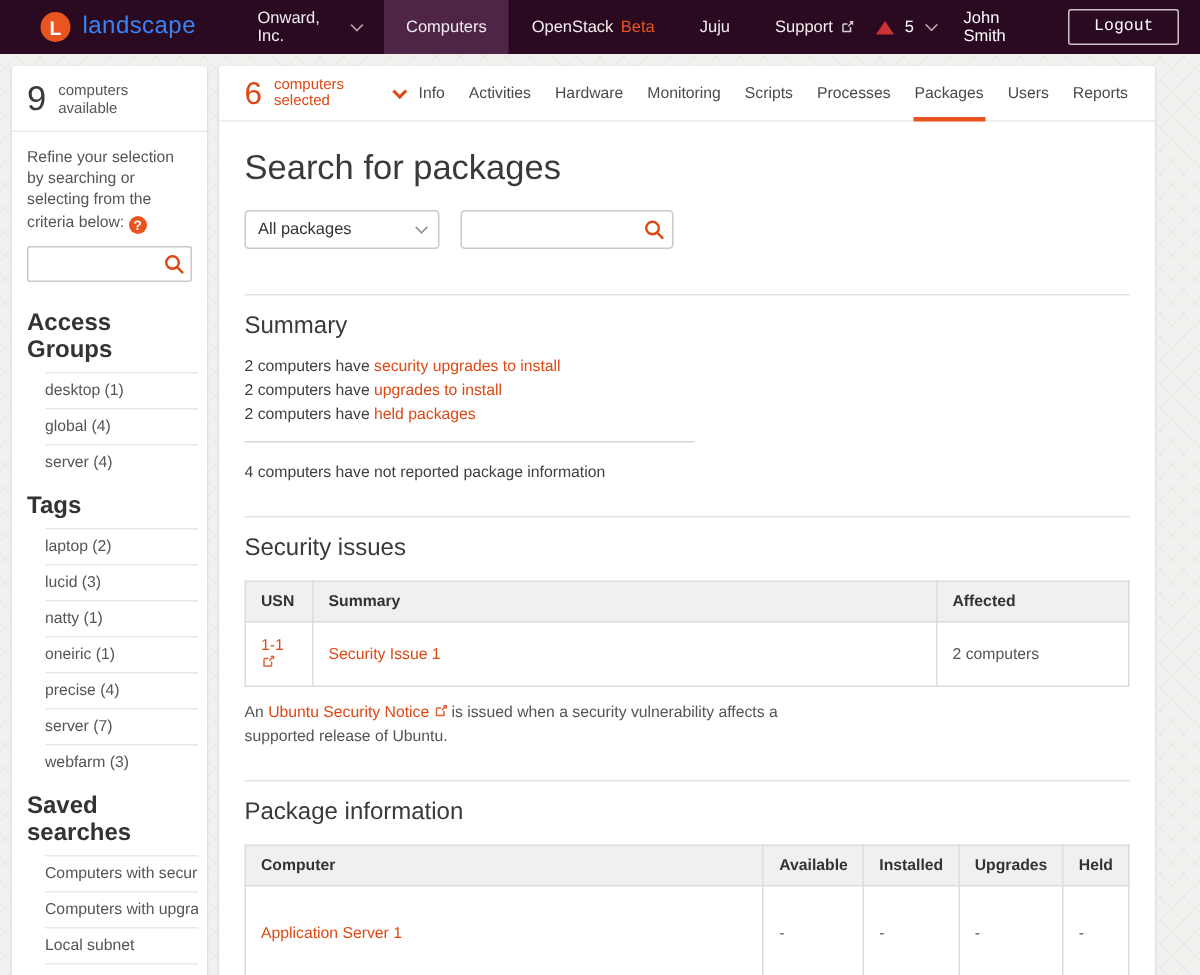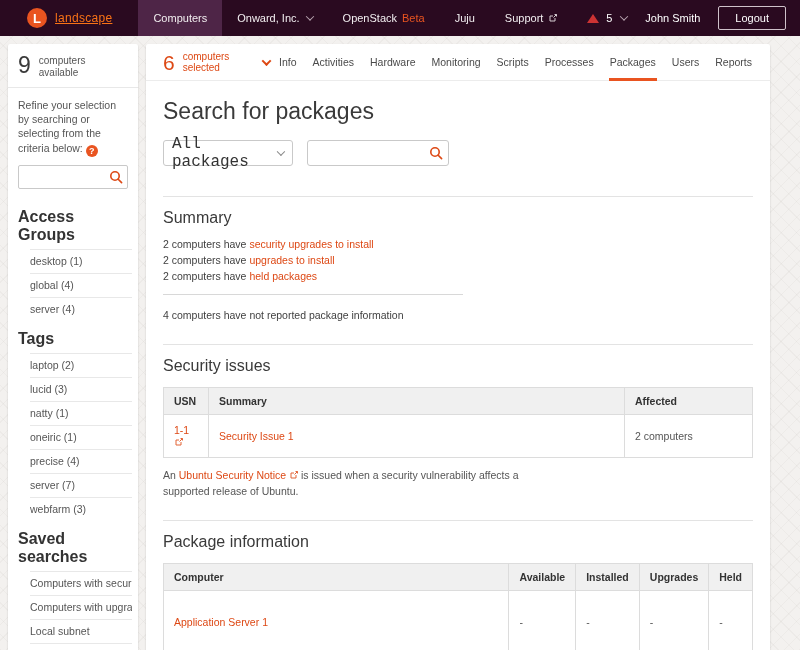--- a/index.html
+++ b/index.html
@@ -14,35 +14,35 @@
     background-color:var(--page-bg);
     background-image:
       repeating-linear-gradient(45deg, rgba(120,110,100,0.05) 0 1px, transparent 1px 11px),
       repeating-linear-gradient(-45deg, rgba(120,110,100,0.05) 0 1px, transparent 1px 11px);
   }
   
   .topbar{height:36px; background:var(--header-bg); display:flex; align-items:stretch; color:#fff;}
   .logo{display:flex; align-items:center; gap:8px; padding:0 26px 0 27px; cursor:pointer;}
   .logo-mark{width:20px; height:20px; border-radius:50%; background:var(--logo-orange); color:#fff;
     font-weight:bold; font-size:13px; display:flex; align-items:center; justify-content:center;}
-  .logo-text{font-size:12px; letter-spacing:.3px; color:#f97316;text-decoration:underline;}
+  .logo-text{font-size:16px; letter-spacing:.3px; color:#3b82f6;}
   .topnav{display:flex; align-items:stretch;}
   .nav-item{display:flex; align-items:center; gap:5px; padding:0 15px; font-size:11px; color:#f2eef0; cursor:pointer;}
   .nav-item.active{background:var(--header-active);}
   .beta{color:var(--logo-orange); font-size:11px;}
   .chevron{display:inline-block; width:6px; height:6px; border-right:1.5px solid currentColor;
     border-bottom:1.5px solid currentColor; transform:rotate(45deg) translate(-1px,-1px); margin-left:2px;}
   .topbar-right{margin-left:auto; display:flex; align-items:center; gap:18px; padding-right:14px;}
   .alerts{display:flex; align-items:center; gap:7px; font-size:11px; color:#fff; cursor:pointer;}
   .tri{width:0; height:0; border-left:6px solid transparent; border-right:6px solid transparent;
     border-bottom:9px solid var(--alert-red);}
   .alerts .chevron{color:#b9a5b1;}
   .username{font-size:11px; color:#fff;}
   .logout{background:transparent; border:1px solid #cfc2ca; color:#fff; font-size:11px;
-    padding:5px 16px; border-radius:2px; font-family:Liberation Sans, sans-serif; cursor:pointer;}
+    padding:5px 16px; border-radius:2px; font-family:Liberation Mono, monospace; cursor:pointer;}
   .ext-icon{display:inline-block; margin-left:1px; opacity:.85;}
   
   .page{display:flex; align-items:flex-start; gap:8px; padding:8px 30px 0 8px;}
   .card{background:#fff; border-radius:2px; box-shadow:0 1px 2px rgba(0,0,0,.18);}
   
   .sidebar{flex:0 0 130px; width:130px; font-size:10.5px;}
   .count-block{display:flex; align-items:flex-start; gap:8px; padding:9px 10px 8px; border-bottom:1px solid var(--hairline);}
   .big-num{font-size:23px; line-height:1.1; color:#3a3a3a;}
   .count-label{font-size:10px; color:#555; width:62px; line-height:1.2; padding-top:2px;}
   .refine{padding:10px 10px 6px; color:#555; line-height:1.35;}
@@ -65,21 +65,21 @@
   .selected-label{font-size:10px; width:58px; line-height:1.15;}
   .selected-block .chevron{width:7px; height:7px; margin-left:14px; border-width:2px; color:var(--accent);}
   .tabs{margin-left:auto; display:flex; gap:14px; height:100%; align-items:center;}
   .tab{font-size:10.5px; color:#4a4a4a; cursor:pointer; padding:12px 1px 10px; border-bottom:3px solid transparent;}
   .tab.active{border-bottom-color:var(--logo-orange);}
   .main-body{padding:10px 17px 20px;}
   h1{font-size:23px; font-weight:300; color:#3a3a3a; margin:7px 0 15px;}
   h2{font-size:16px; font-weight:300; color:#3a3a3a; margin:7px 0 10px;}
   .controls{display:flex; gap:14px; margin-bottom:30px;}
   .fake-select{width:130px; height:26px; border:1px solid #c9c9c9; border-radius:3px; display:flex;
-    align-items:center; padding:2px 8px; font-size:16px; color:#333; cursor:pointer;font-family:Liberation Mono, monospace;}
+    align-items:center; padding:2px 8px; font-size:11px; color:#333; cursor:pointer;}
   .fake-select .chevron{margin-left:auto; color:#8a8a8a;}
   .pkg-search{position:relative; width:142px;}
   .pkg-search input{width:100%; height:26px; border:1px solid #c9c9c9; border-radius:3px; padding:0 24px 0 7px;
     font-size:10.5px; font-family:inherit; outline:none;}
   .pkg-search svg{position:absolute; right:6px; top:6px;}
   hr.full{border:0; border-top:1px solid #e3e3e3; margin:0 0 12px;}
   hr.partial{border:0; border-top:1px solid #d8d8d8; width:300px; margin:10px 0 13px;}
   .txt{font-size:10.5px; color:#3f3f3f; line-height:1.5;}
   a.lnk{color:var(--accent); text-decoration:none; cursor:pointer;}
   .not-reported{margin-bottom:20px;}
@@ -95,26 +95,26 @@
 </style>
 </head>
 <body>
 
 <header class="topbar">
   <div class="logo">
     <span class="logo-mark">L</span>
     <span class="logo-text">landscape</span>
   </div>
   <nav class="topnav" id="topnav">
+      <div class="nav-item">
+        <span>Onward, Inc.</span>
+        <span class="chevron" style="color: rgb(185, 165, 177);"></span>
+      </div>
       <div class="nav-item active">
         <span>Computers</span>
-      </div>
-      <div class="nav-item">
-        <span>Onward, Inc.</span>
-        <span class="chevron" style="color: rgb(185, 165, 177);"></span>
       </div>
       <div class="nav-item">
         <span>OpenStack</span>
         <span class="beta">Beta</span>
       </div>
       <div class="nav-item">
         <span>Juju</span>
       </div>
       <div class="nav-item">
         <span>Support</span>

